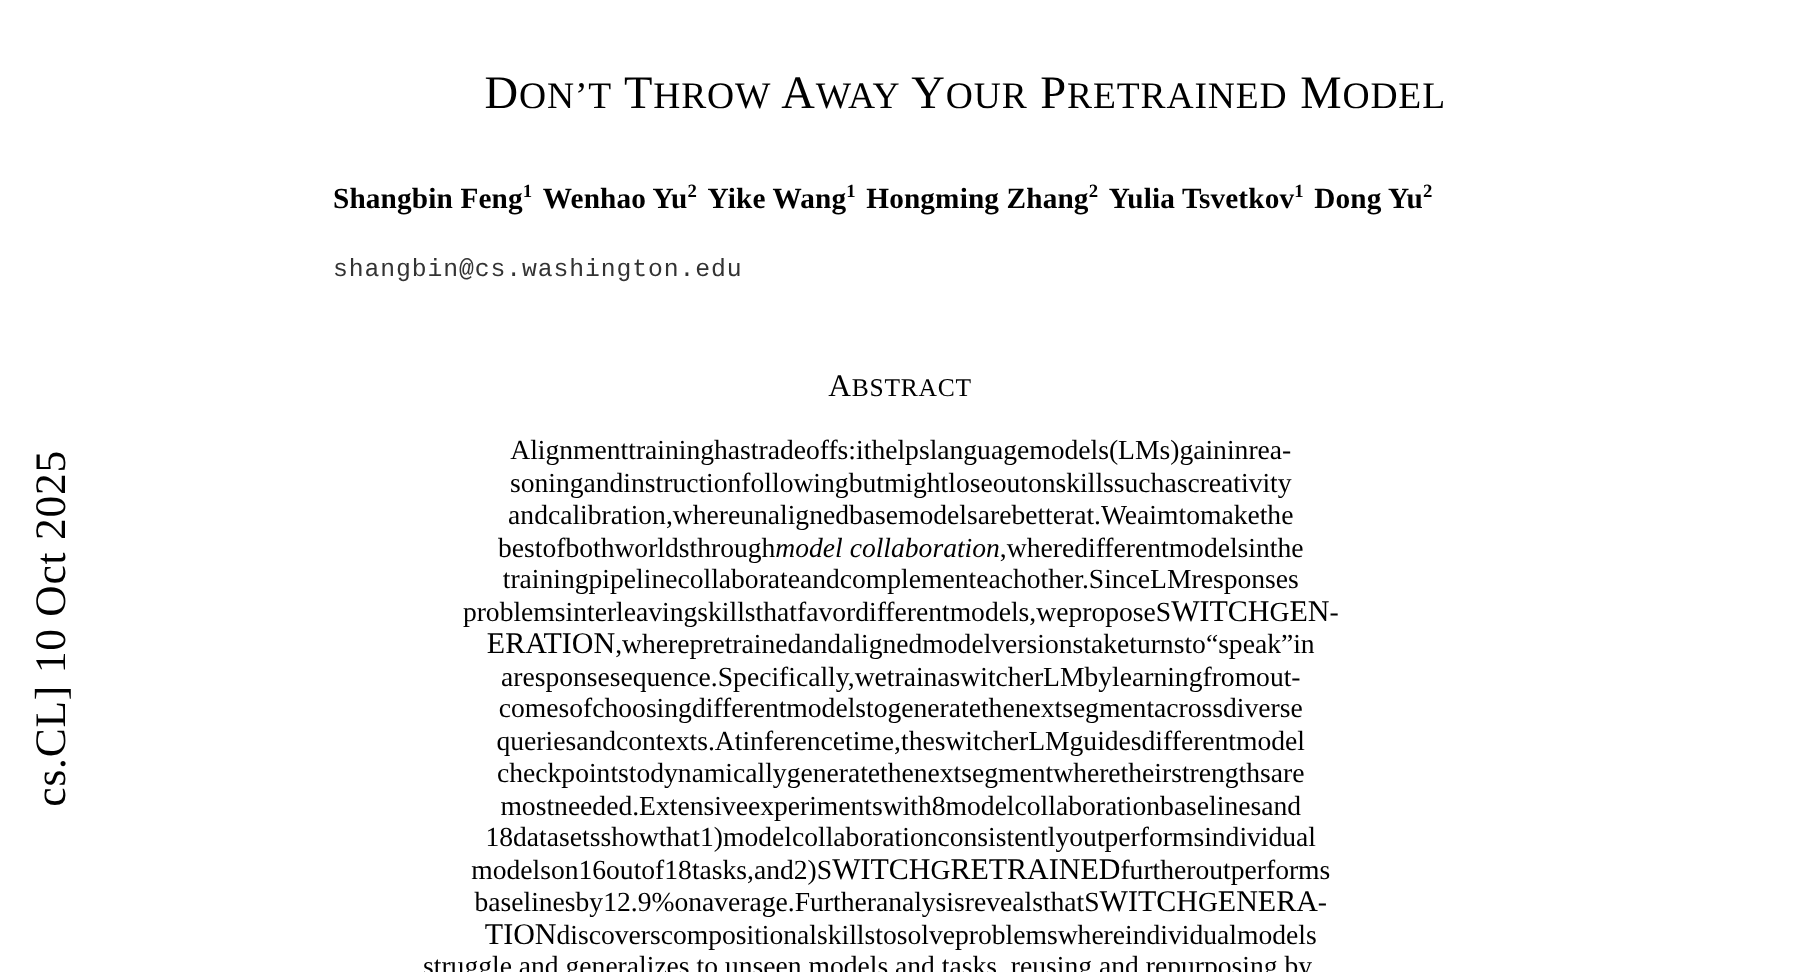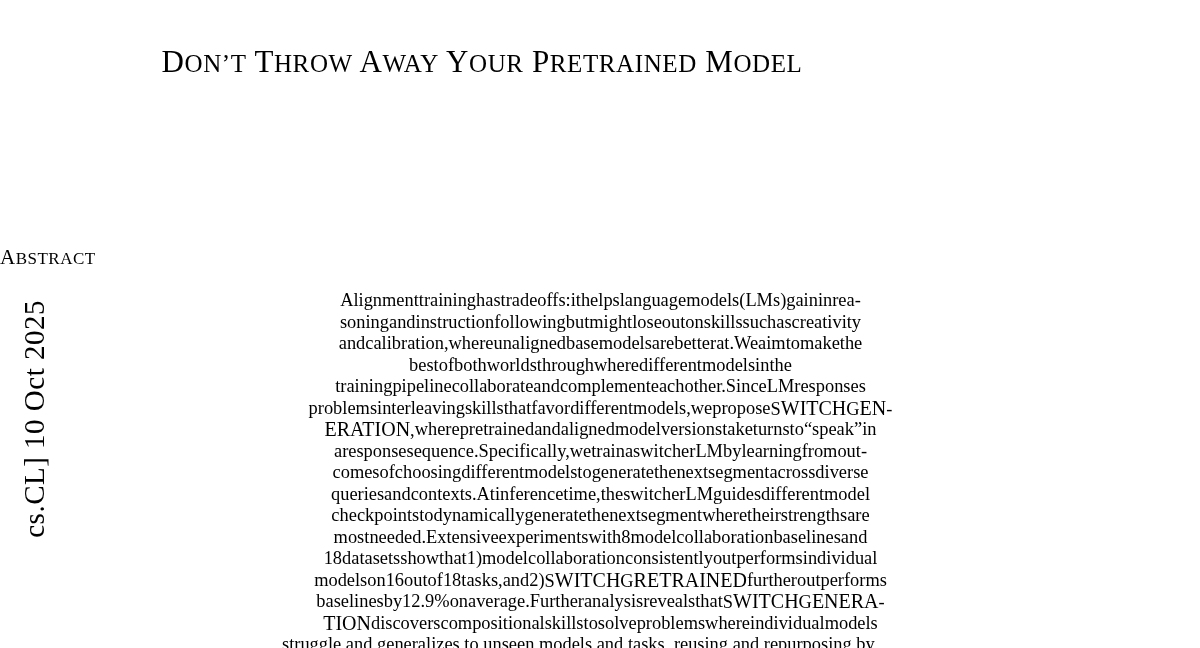--- a/index.html
+++ b/index.html
@@ -36,21 +36,21 @@
     top: 0;
     width: 1200px;
     height: 648px;
   }
 
   .title {
     position: absolute;
     left: 0;
     top: 44px;
     width: 964px;
-    text-align: center;
+    text-align: right;
     font-family: "Liberation Serif", serif;
     font-size: 31px;
     letter-spacing: 0.6px;
   }
   
   .sc-first { font-size: 31px; }
   .sc-rest { font-size: 25px; }
 
   .authors {
     position: absolute;
@@ -91,21 +91,21 @@
     font-size: 16.5px;
     letter-spacing: 0.6px;
     color: #333333;
   }
 
   .abstract-heading {
     position: absolute;
     left: 0;
     top: 245px;
     width: 1200px;
-    text-align: left;
+    text-align: center;
     font-size: 20px;
     letter-spacing: 0.5px;
   }
   .abstract-heading .sc-first { font-size: 21px; }
   .abstract-heading .sc-rest { font-size: 17px; }
 
   .abstract-body {
     position: absolute;
     left: 282px;
     top: 290px;
@@ -130,22 +130,24 @@
 </style>
 </head>
 <body>
 
 <div class="page">
 
   <div class="arxiv-stamp">cs.CL]  10 Oct 2025</div>
 
   <div class="title" id="title-el"><span class="sc-first">D</span><span class="sc-rest">ON’T</span> <span class="sc-first">T</span><span class="sc-rest">HROW</span> <span class="sc-first">A</span><span class="sc-rest">WAY</span> <span class="sc-first">Y</span><span class="sc-rest">OUR</span> <span class="sc-first">P</span><span class="sc-rest">RETRAINED</span> <span class="sc-first">M</span><span class="sc-rest">ODEL</span></div>
 
-
-
+  <div class="authors" id="authors-el">Shangbin Feng<sup>1</sup><span class="author-sep"></span>Wenhao Yu<sup>2</sup><span class="author-sep"></span>Yike Wang<sup>1</sup><span class="author-sep"></span>Hongming Zhang<sup>2</sup><span class="author-sep"></span>Yulia Tsvetkov<sup>1</sup><span class="author-sep"></span>Dong Yu<sup>2</sup></div>
+
+
+  <div class="email">shangbin@cs.washington.edu</div>
 
   <div class="abstract-heading" id="abstract-heading-el"><span class="sc-first">A</span><span class="sc-rest">BSTRACT</span></div>
 
   <div class="abstract-body" id="abstract-el">
       <div class="ln">
         <span>Alignment</span>
         <span>training</span>
         <span>has</span>
         <span>tradeoffs:</span>
         <span>it</span>
@@ -187,20 +189,21 @@
         <span>to</span>
         <span>make</span>
         <span>the</span>
       </div>
       <div class="ln">
         <span>best</span>
         <span>of</span>
         <span>both</span>
         <span>worlds</span>
         <span>through</span>
+        <span><i>model collaboration</i>,</span>
         <span>where</span>
         <span>different</span>
         <span>models</span>
         <span>in</span>
         <span>the</span>
       </div>
       <div class="ln">
         <span>training</span>
         <span>pipeline</span>
         <span>collaborate</span>

